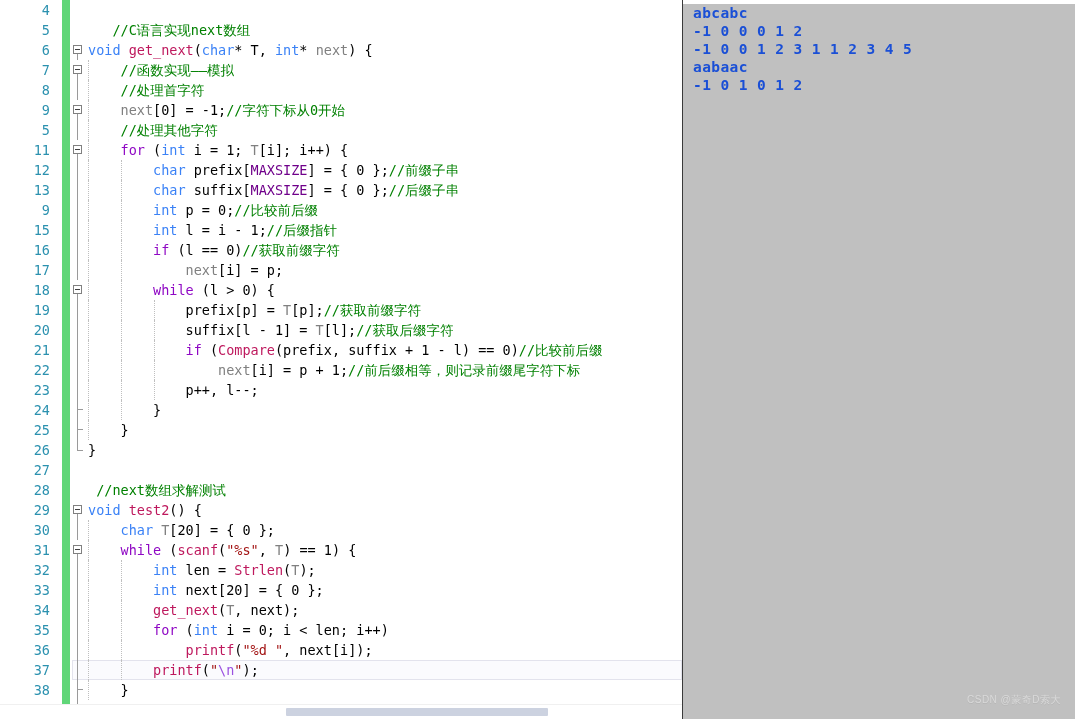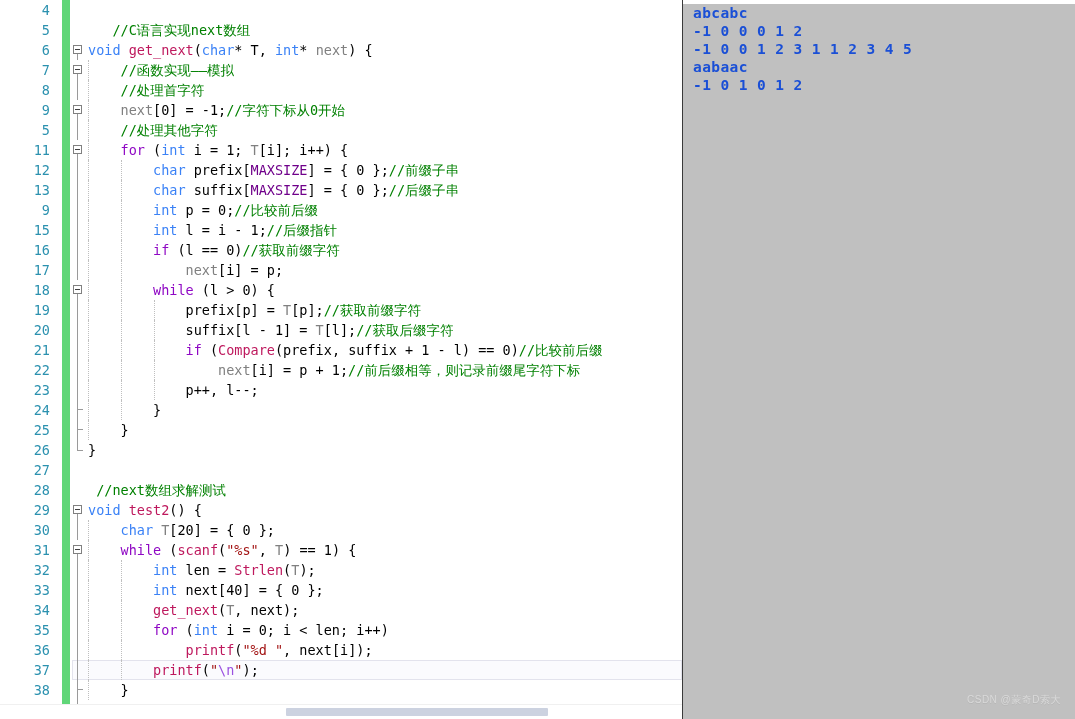--- a/index.html
+++ b/index.html
@@ -149,21 +149,21 @@
         <div class="row"><div class="ln">23</div><div class="changebar"></div><div class="gutter2"><div class="foldline"></div></div><div class="guide" style="left: 88px;"></div><div class="guide" style="left: 121px;"></div><div class="guide" style="left: 154px;"></div><div class="codetext"><span class="plain">            p++, l--;</span></div></div>
         <div class="row"><div class="ln">24</div><div class="changebar"></div><div class="gutter2"><div class="foldline"></div><div class="foldtick"></div></div><div class="guide" style="left: 88px;"></div><div class="guide" style="left: 121px;"></div><div class="codetext"><span class="plain">        }</span></div></div>
         <div class="row"><div class="ln">25</div><div class="changebar"></div><div class="gutter2"><div class="foldline"></div><div class="foldtick"></div></div><div class="guide" style="left: 88px;"></div><div class="codetext"><span class="plain">    }</span></div></div>
         <div class="row"><div class="ln">26</div><div class="changebar"></div><div class="gutter2"><div class="foldend"></div></div><div class="codetext"><span class="plain">}</span></div></div>
         <div class="row"><div class="ln">27</div><div class="changebar"></div><div class="gutter2"></div><div class="codetext"></div></div>
         <div class="row"><div class="ln">28</div><div class="changebar"></div><div class="gutter2"></div><div class="codetext"><span class="plain"> </span><span class="cm">//next数组求解测试</span></div></div>
         <div class="row"><div class="ln">29</div><div class="changebar"></div><div class="gutter2"><div class="foldbox"></div><div class="foldline" style="top: 14px; height: 6px;"></div></div><div class="codetext"><span class="kw">void </span><span class="fn">test2</span><span class="plain">() {</span></div></div>
         <div class="row"><div class="ln">30</div><div class="changebar"></div><div class="gutter2"><div class="foldline"></div></div><div class="guide" style="left: 88px;"></div><div class="codetext"><span class="plain">    </span><span class="kw">char</span><span class="plain"> </span><span class="var">T</span><span class="plain">[20] = { 0 };</span></div></div>
         <div class="row"><div class="ln">31</div><div class="changebar"></div><div class="gutter2"><div class="foldbox"></div><div class="foldline" style="top: 14px; height: 6px;"></div></div><div class="guide" style="left: 88px;"></div><div class="codetext"><span class="plain">    </span><span class="kw2">while</span><span class="plain"> (</span><span class="fn">scanf</span><span class="plain">(</span><span class="str">"%s"</span><span class="plain">, </span><span class="var">T</span><span class="plain">) == 1) {</span></div></div>
         <div class="row"><div class="ln">32</div><div class="changebar"></div><div class="gutter2"><div class="foldline"></div></div><div class="guide" style="left: 88px;"></div><div class="guide" style="left: 121px;"></div><div class="codetext"><span class="plain">        </span><span class="kw">int</span><span class="plain"> len = </span><span class="fn">Strlen</span><span class="plain">(</span><span class="var">T</span><span class="plain">);</span></div></div>
-        <div class="row"><div class="ln">33</div><div class="changebar"></div><div class="gutter2"><div class="foldline"></div></div><div class="guide" style="left: 88px;"></div><div class="guide" style="left: 121px;"></div><div class="codetext"><span class="plain">        </span><span class="kw">int</span><span class="plain"> next[40] = { 0 };</span></div></div>
+        <div class="row"><div class="ln">33</div><div class="changebar"></div><div class="gutter2"><div class="foldline"></div></div><div class="guide" style="left: 88px;"></div><div class="guide" style="left: 121px;"></div><div class="codetext"><span class="plain">        </span><span class="kw">int</span><span class="plain"> next[20] = { 0 };</span></div></div>
         <div class="row"><div class="ln">34</div><div class="changebar"></div><div class="gutter2"><div class="foldline"></div></div><div class="guide" style="left: 88px;"></div><div class="guide" style="left: 121px;"></div><div class="codetext"><span class="plain">        </span><span class="fn">get_next</span><span class="plain">(</span><span class="var">T</span><span class="plain">, next);</span></div></div>
         <div class="row"><div class="ln">35</div><div class="changebar"></div><div class="gutter2"><div class="foldline"></div></div><div class="guide" style="left: 88px;"></div><div class="guide" style="left: 121px;"></div><div class="codetext"><span class="plain">        </span><span class="kw2">for</span><span class="plain"> (</span><span class="kw">int</span><span class="plain"> i = 0; i &lt; len; i++)</span></div></div>
         <div class="row"><div class="ln">36</div><div class="changebar"></div><div class="gutter2"><div class="foldline"></div></div><div class="guide" style="left: 88px;"></div><div class="guide" style="left: 121px;"></div><div class="codetext"><span class="plain">            </span><span class="fn">printf</span><span class="plain">(</span><span class="str">"%d "</span><span class="plain">, next[i]);</span></div></div>
         <div class="row"><div class="curline"></div><div class="ln">37</div><div class="changebar"></div><div class="gutter2"><div class="foldline"></div></div><div class="guide" style="left: 88px;"></div><div class="guide" style="left: 121px;"></div><div class="codetext"><span class="plain">        </span><span class="fn">printf</span><span class="plain">(</span><span class="str">"</span><span class="esc">\n</span><span class="str">"</span><span class="plain">);</span></div></div>
         <div class="row"><div class="ln">38</div><div class="changebar"></div><div class="gutter2"><div class="foldline"></div><div class="foldtick"></div></div><div class="guide" style="left: 88px;"></div><div class="codetext"><span class="plain">    }</span></div></div>
         <div class="row"><div class="ln">39</div><div class="changebar"></div><div class="gutter2"><div class="foldend"></div></div><div class="codetext"><span class="plain">}</span></div></div>
       </div>
 
     <div class="hscroll">
       <div class="hscroll-thumb"></div>

